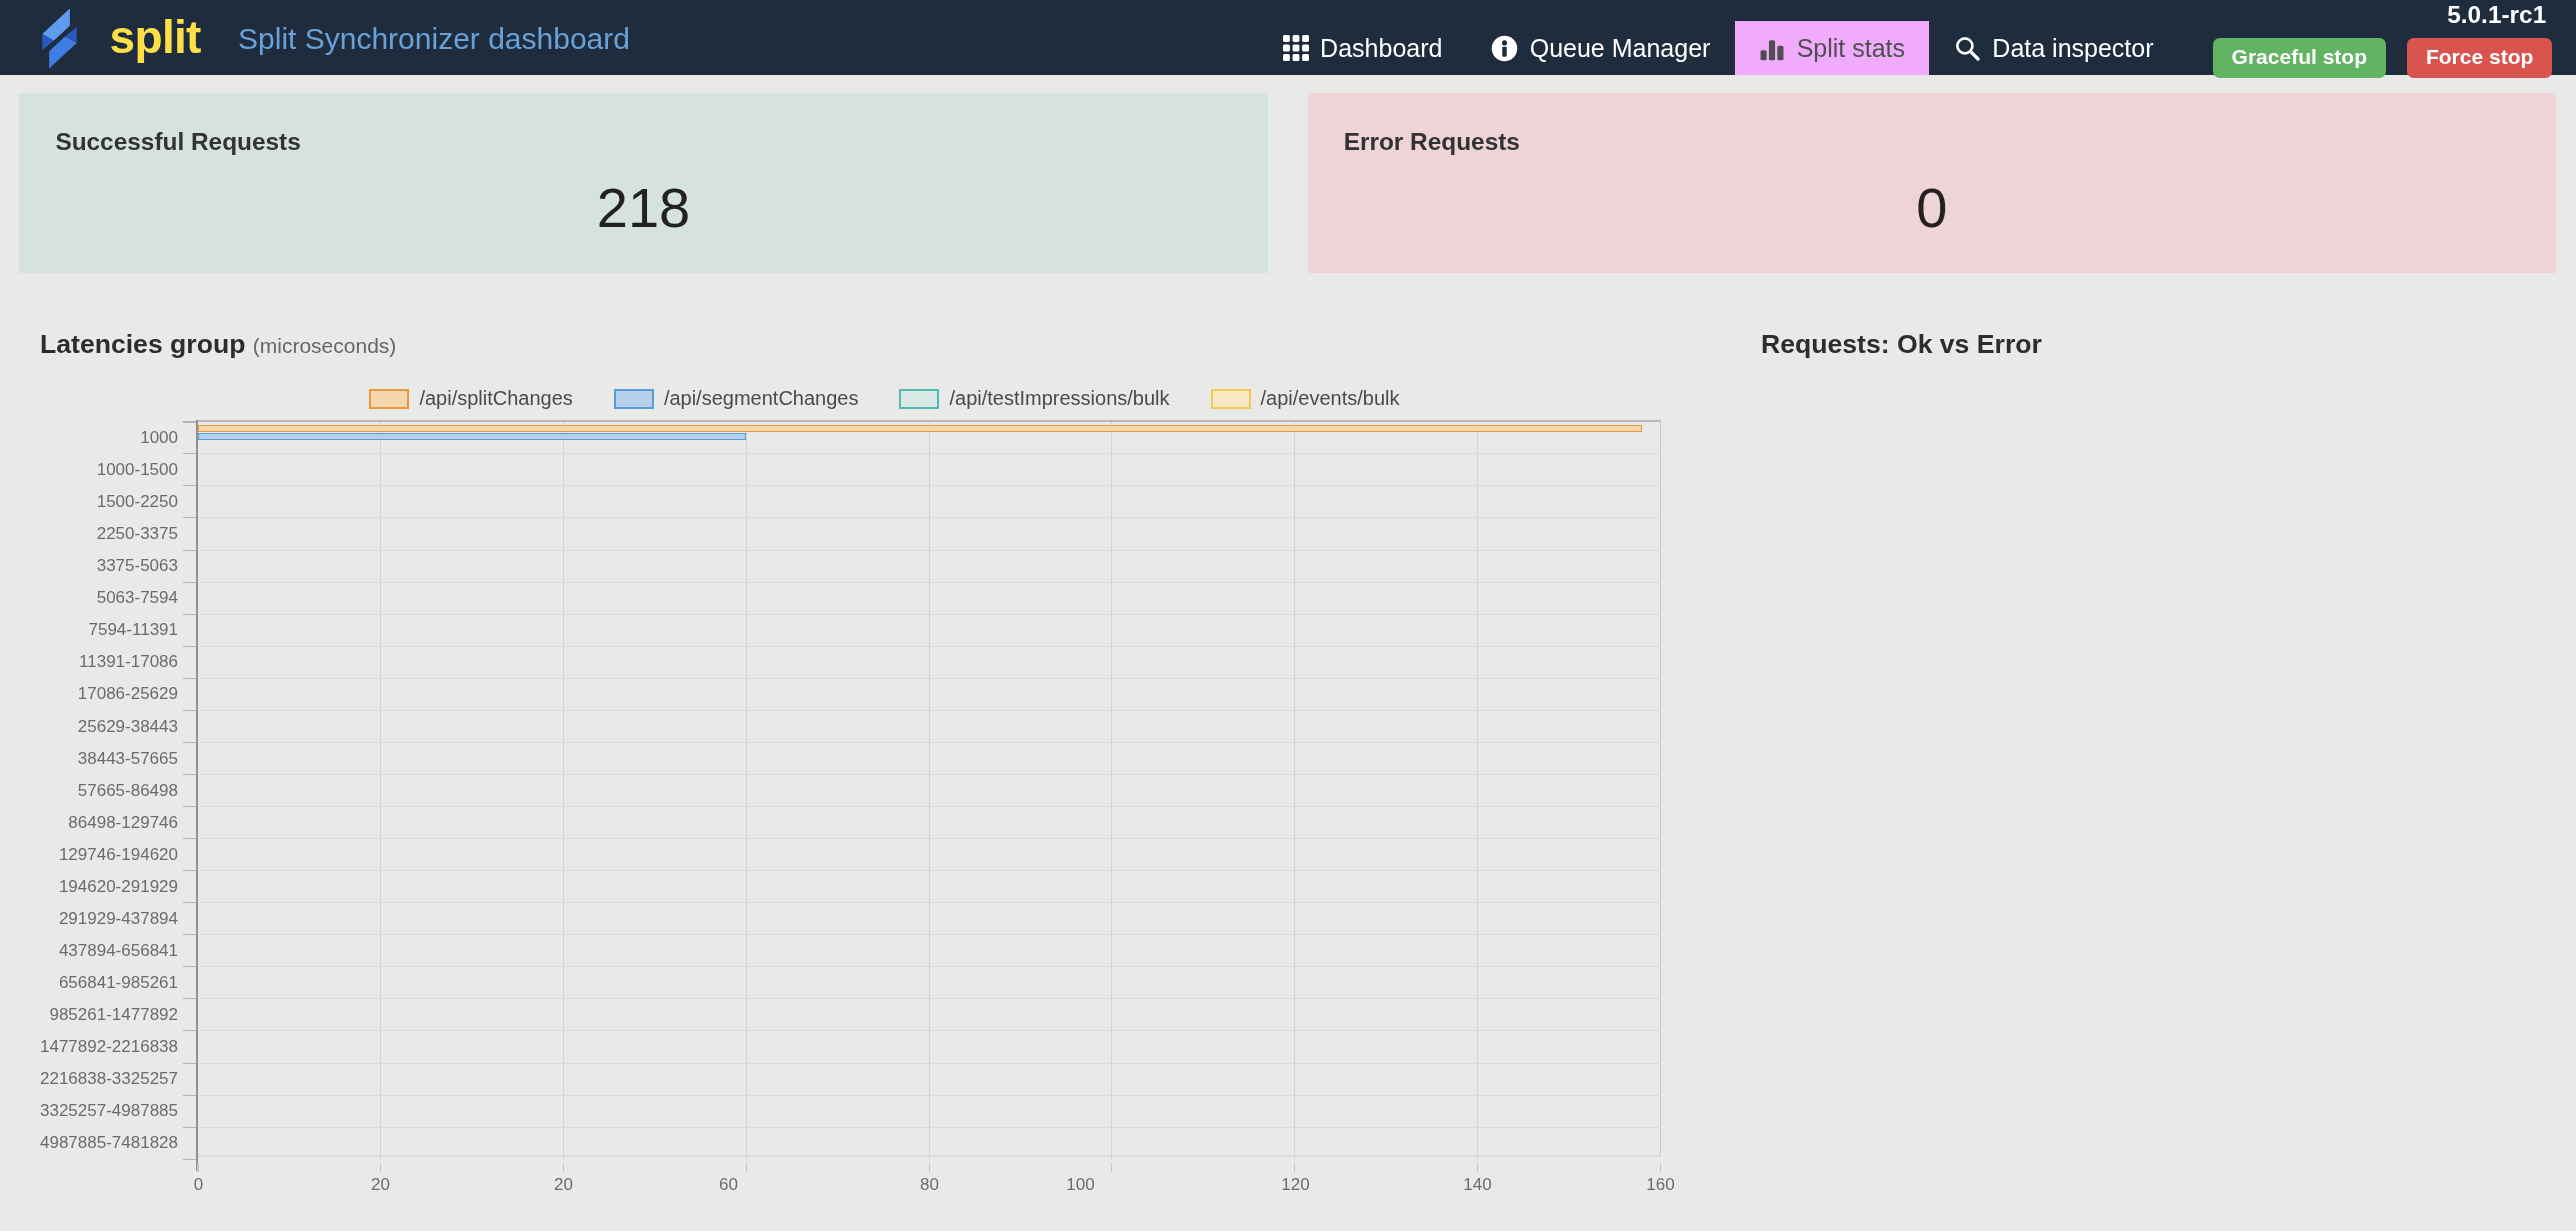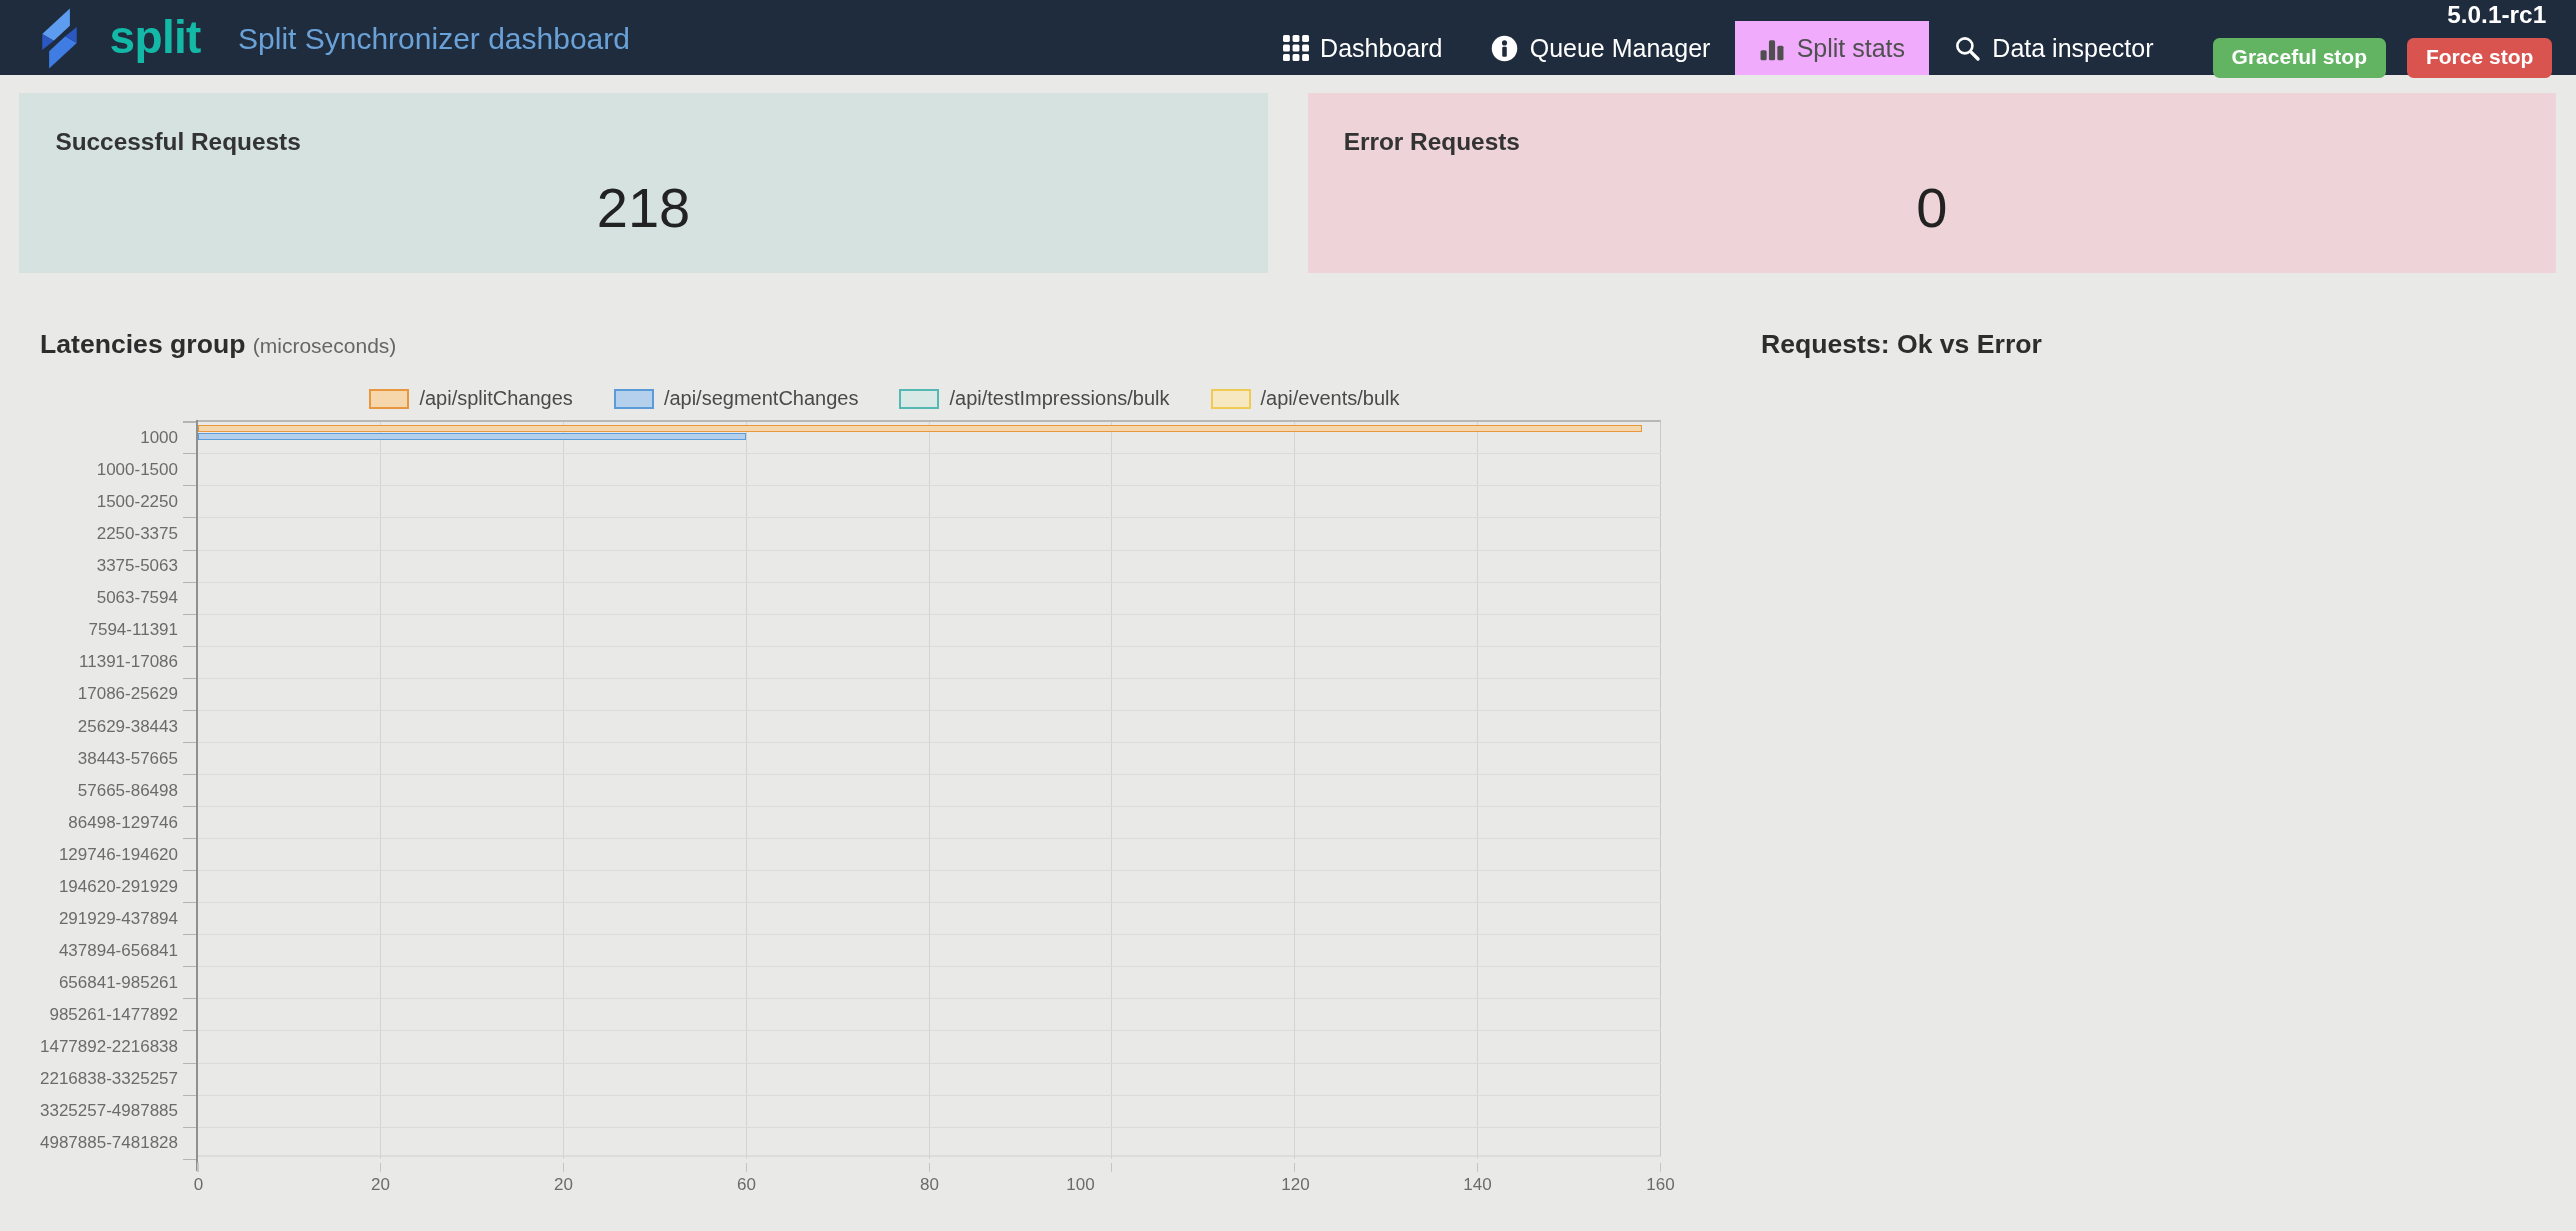--- a/index.html
+++ b/index.html
@@ -3,21 +3,21 @@
 <meta charset="utf-8">
 <style>
   * { margin:0; padding:0; box-sizing:border-box; }
   html,body { width:2576px; height:1232px; overflow:hidden;
     font-family:"Liberation Sans","DejaVu Sans",sans-serif; background:#e9e9e7; }
 
   
   .navbar { height:75px; display:flex; align-items:center; padding:0 24px 0 21.6px; }
   .brand { display:flex; align-items:center; gap:13px; }
   .brand-logo { width:75px; height:69px; margin-top:2.9px; }
-  .brand-name { color:#14b8a6; font-size:46px; font-weight:bold; letter-spacing:-0.7px; }
+  .brand-name { color:#fde047; font-size:46px; font-weight:bold; letter-spacing:-0.7px; }
   .app-title { font-size:30px; font-weight:400; margin-left:24.4px; margin-top:2.9px; }
 
   .nav { display:flex; align-items:flex-end; align-self:flex-end; margin-left:auto; height:75px; }
   .nav-item { height:54px; display:flex; align-items:center; gap:11.5px; padding:0 24.4px;
     color:#ffffff; font-size:25px; cursor:pointer; white-space:nowrap; }
   .nav-item svg { display:block; }
   .nav-item.active { color:#4f4f4f; }
 
   .nav-controls { display:flex; flex-direction:column; align-items:flex-end; margin-left:35px; padding-top:4.3px; }
   .version { color:#ffffff; font-size:24.4px; font-weight:bold; margin-bottom:8.6px; padding-right:5.8px; }
@@ -164,21 +164,21 @@
       <div class="xtick" style="left: -0.7px;"></div>
           <div class="xlabel" style="left: -32px;">0</div>
           <div class="vgrid" style="left: 182px;"></div>
           <div class="xtick" style="left: 182px;"></div>
           <div class="xlabel" style="left: 150px;">20</div>
           <div class="vgrid" style="left: 365px;"></div>
           <div class="xtick" style="left: 365px;"></div>
           <div class="xlabel" style="left: 333px;">20</div>
           <div class="vgrid" style="left: 548px;"></div>
           <div class="xtick" style="left: 548px;"></div>
-          <div class="xlabel" style="left: 516px;">60</div>
+          <div class="xlabel" style="left: 498px;">60</div>
           <div class="vgrid" style="left: 731px;"></div>
           <div class="xtick" style="left: 731px;"></div>
           <div class="xlabel" style="left: 699px;">80</div>
           <div class="vgrid" style="left: 913px;"></div>
           <div class="xtick" style="left: 913px;"></div>
           <div class="xlabel" style="left: 850px;">100</div>
           <div class="vgrid" style="left: 1096px;"></div>
           <div class="xtick" style="left: 1096px;"></div>
           <div class="xlabel" style="left: 1065px;">120</div>
           <div class="vgrid" style="left: 1279px;"></div>

